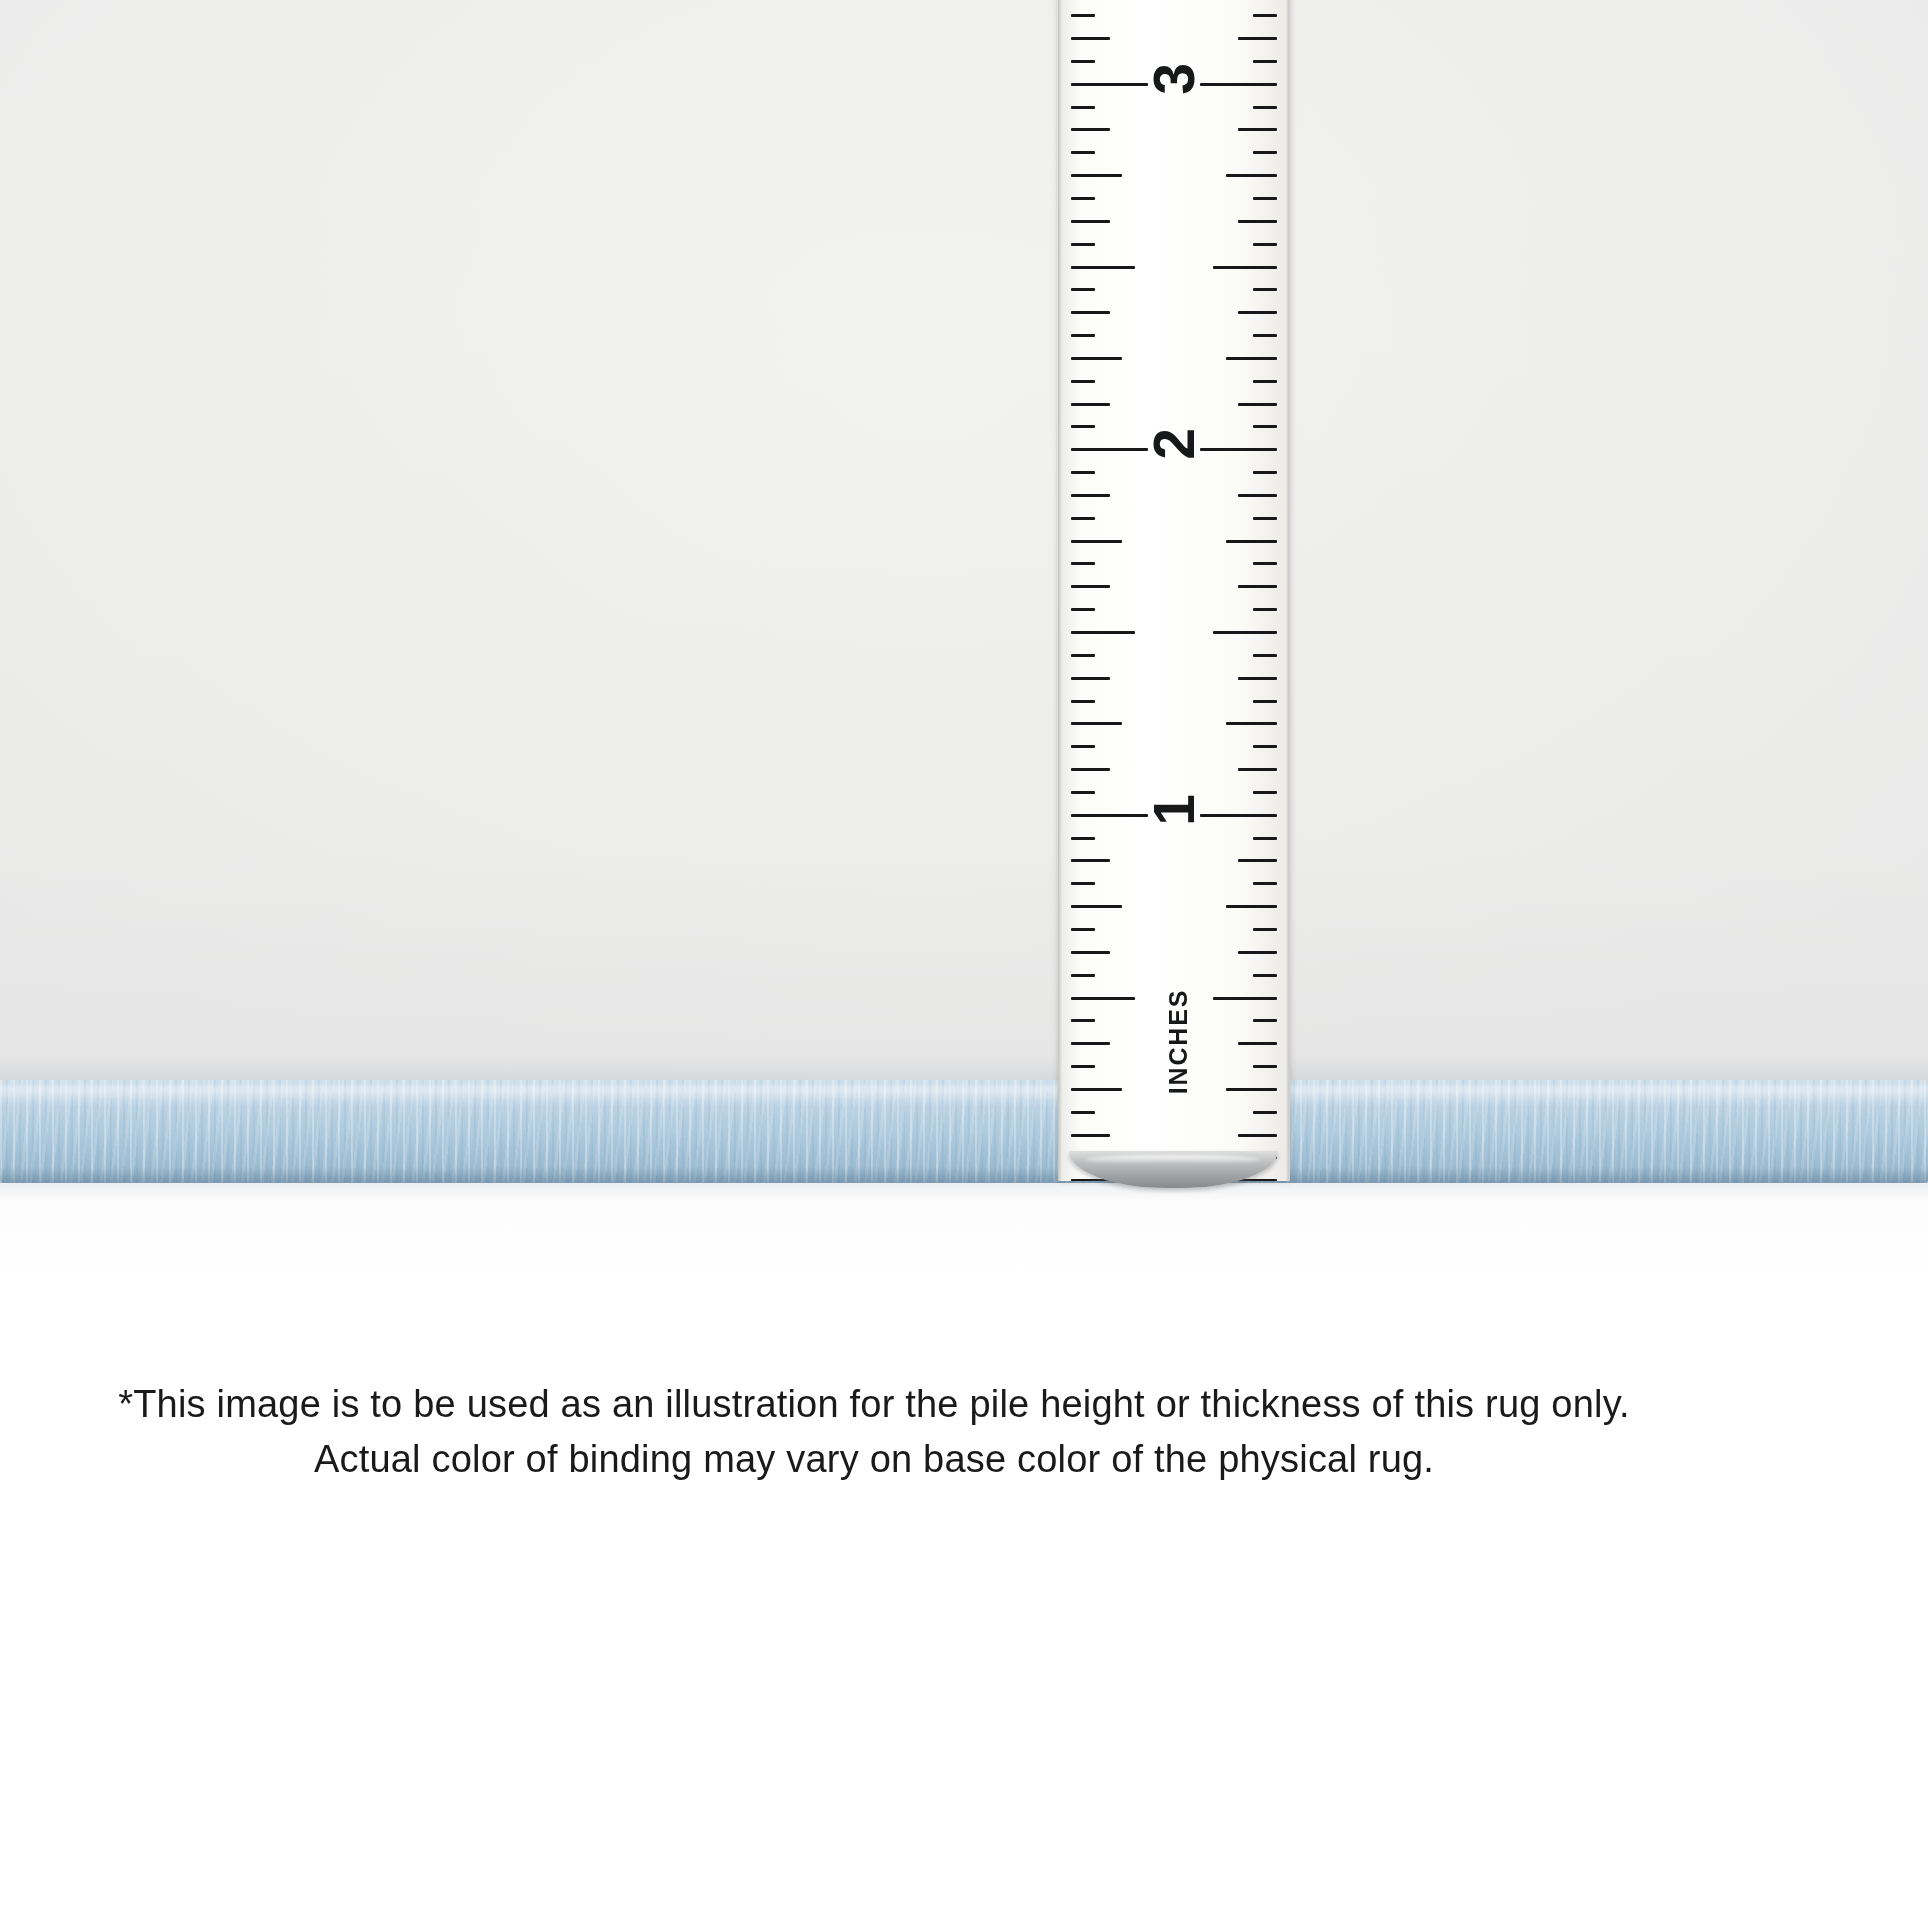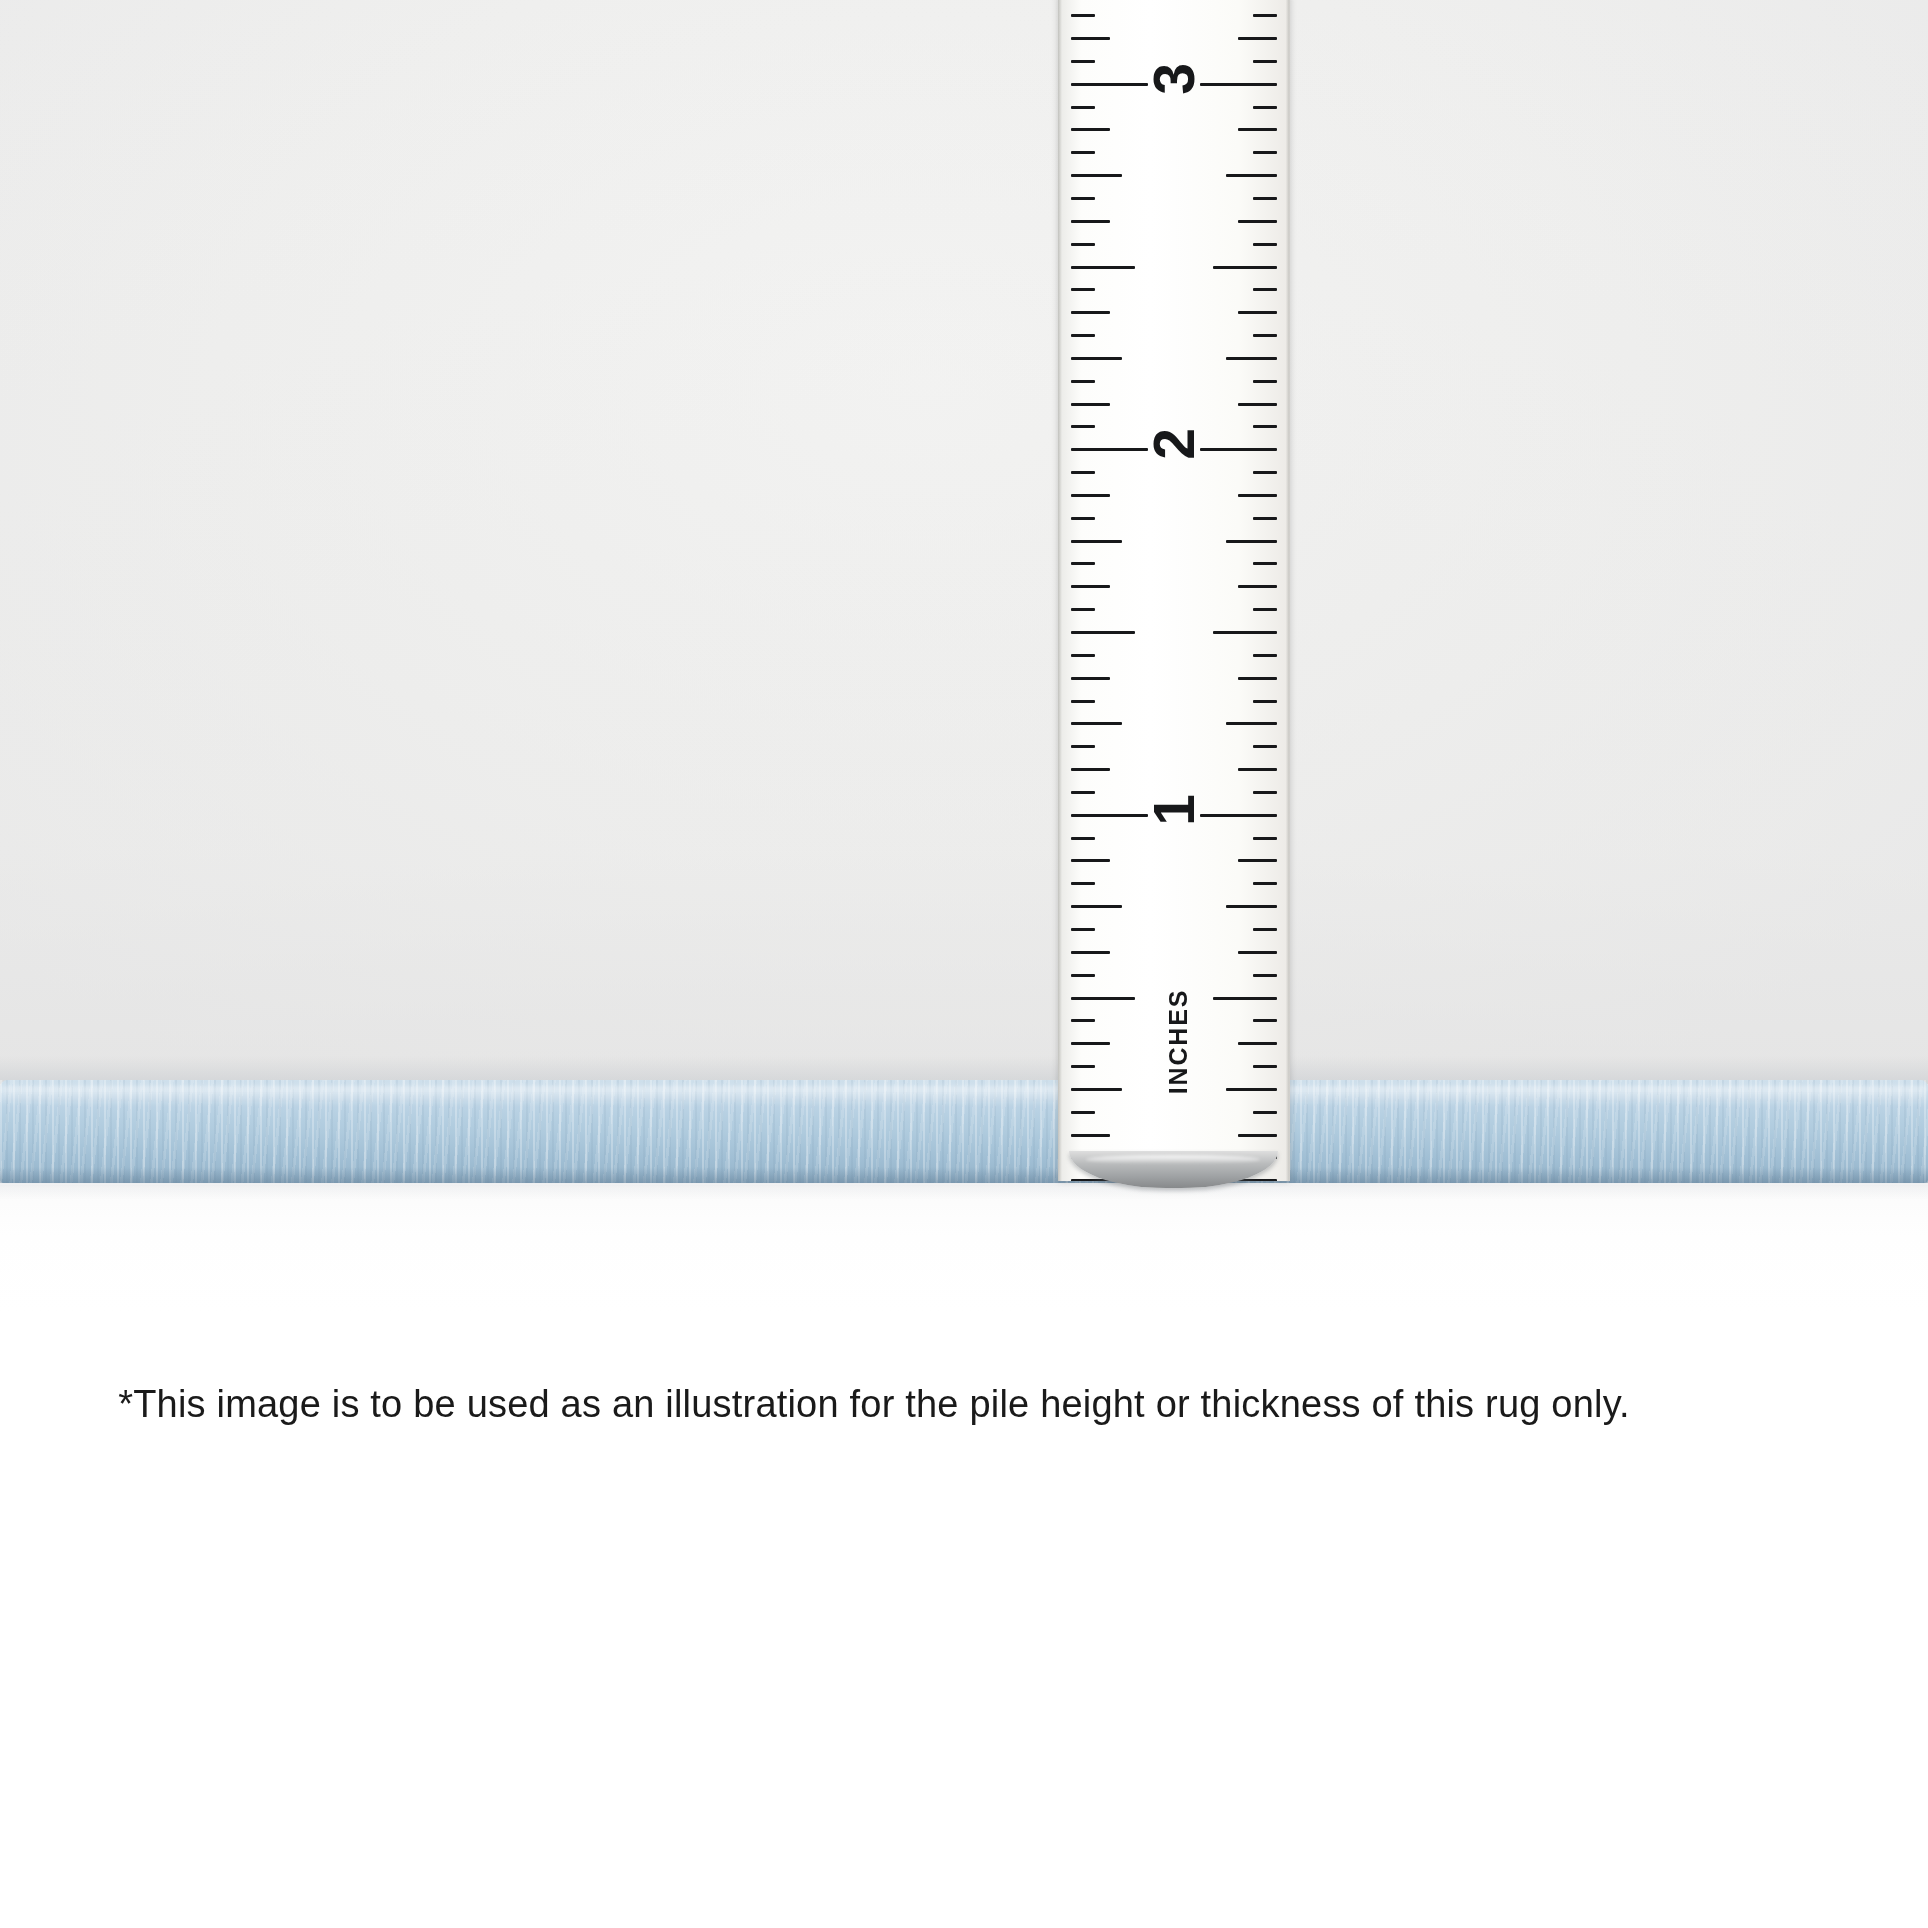--- a/index.html
+++ b/index.html
@@ -387,16 +387,17 @@
       </div>
 
     <div class="tape-hook">
       <div class="tape-hook-gloss"></div>
     </div>
 
   </div>
 
   <div class="caption">
     <span class="line">*This image is to be used as an illustration for the pile height or thickness of this rug only.</span>
+    <span class="line">Actual color of binding may vary on base color of the physical rug.</span>
   </div>
 
 </div>
 
 
 </body></html>

